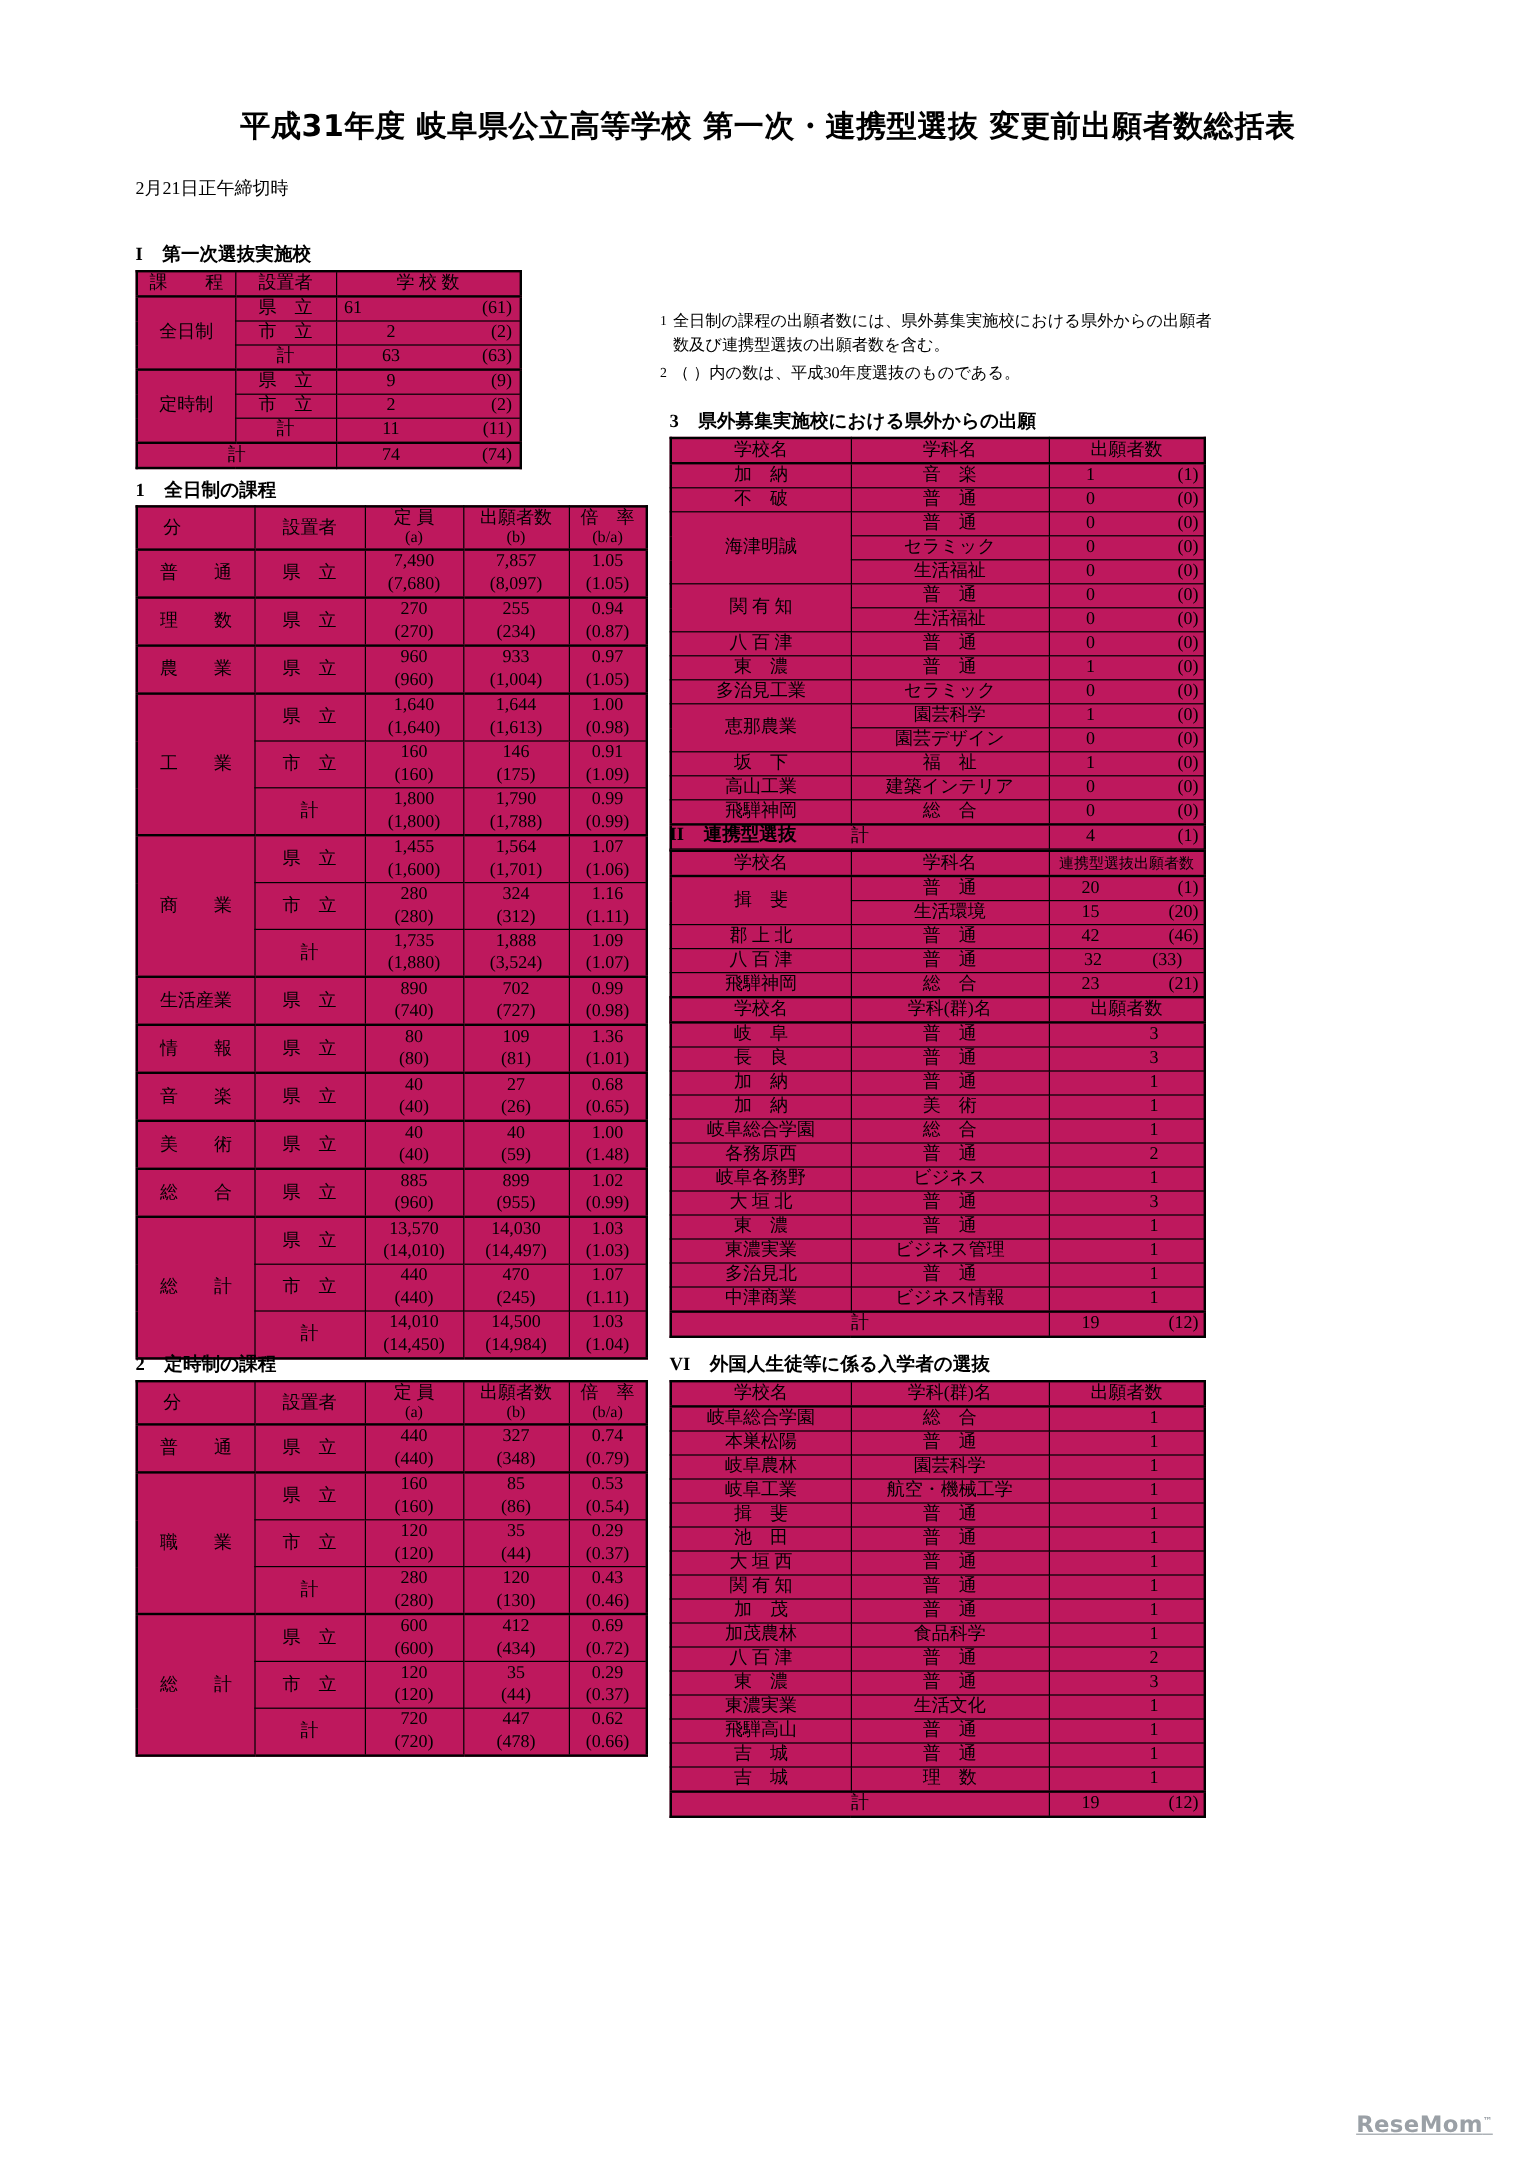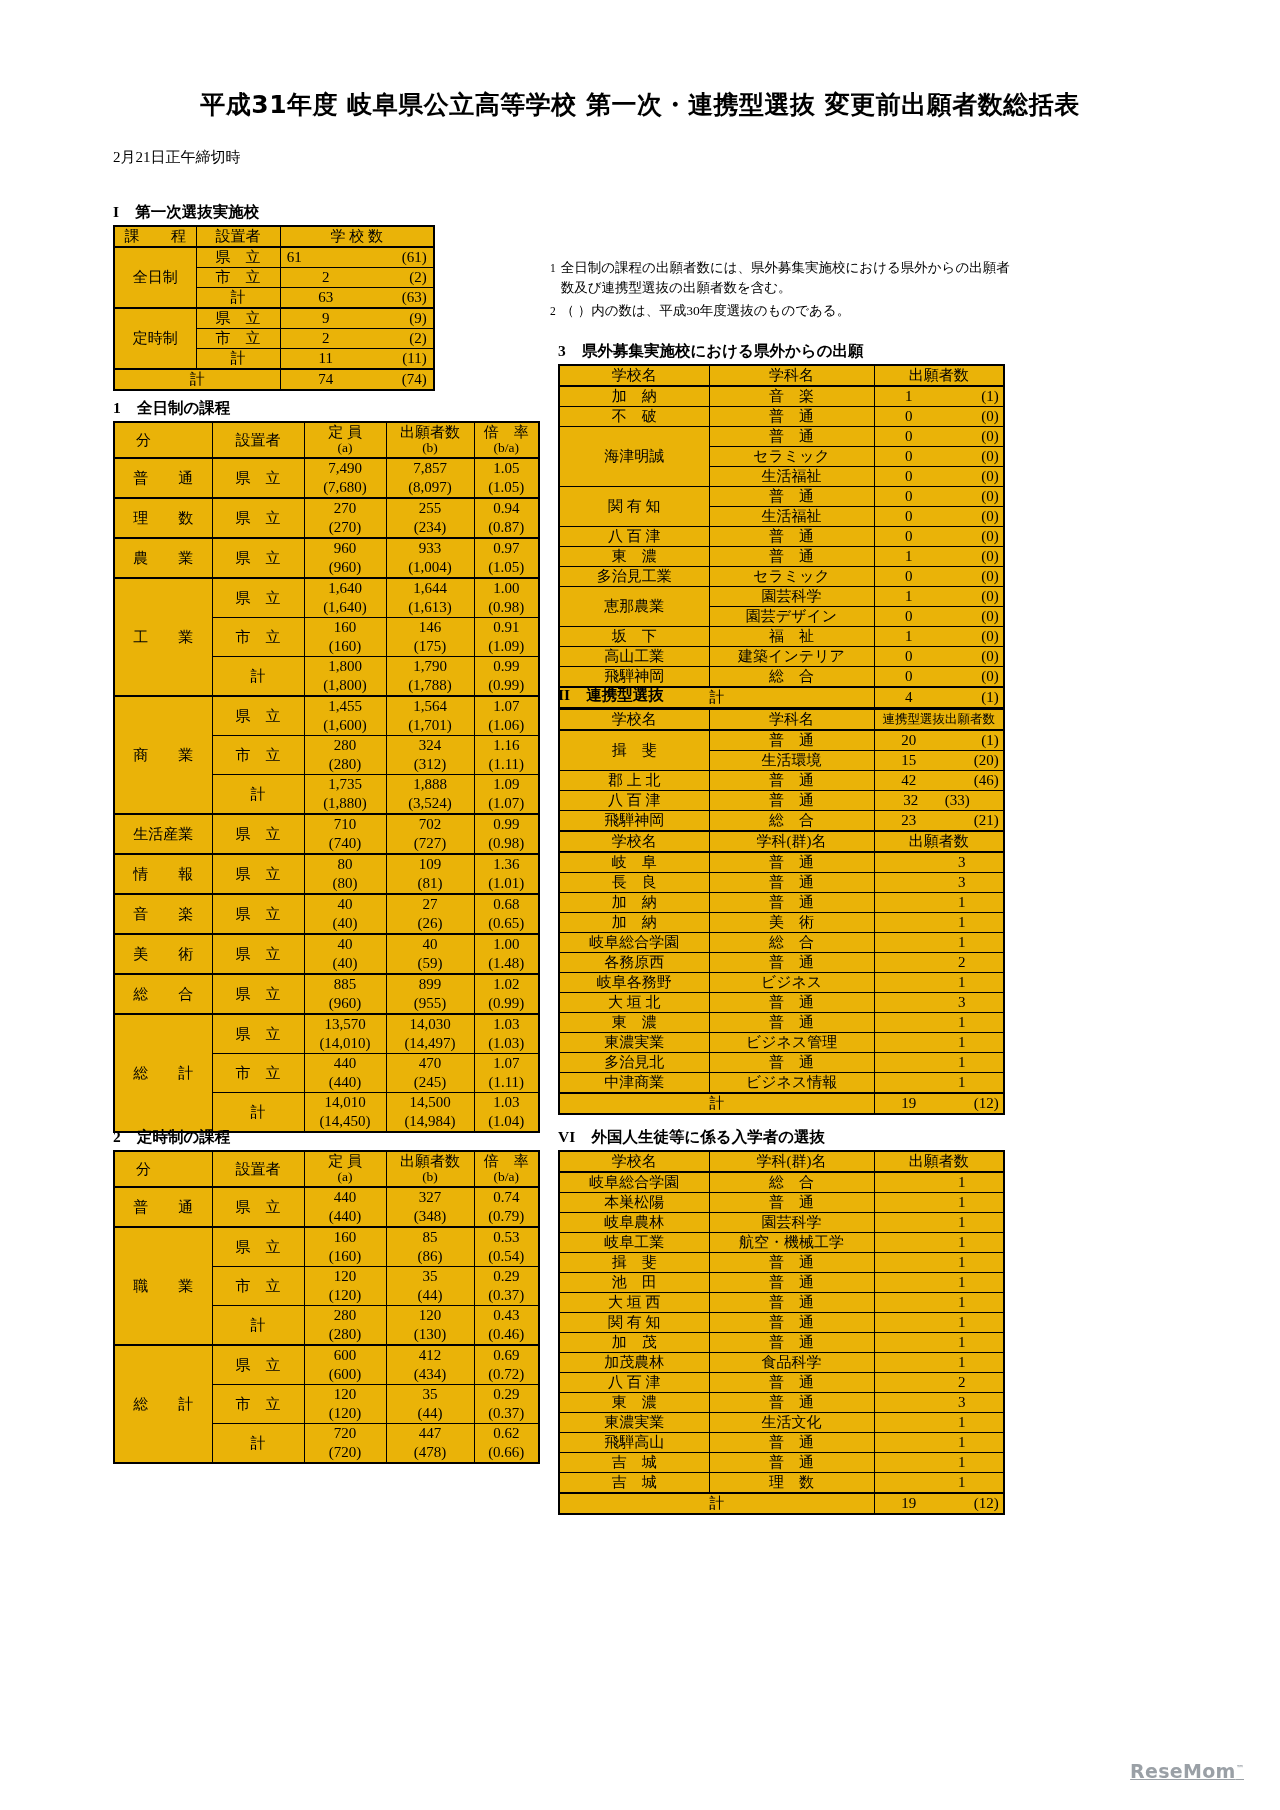--- a/index.html
+++ b/index.html
@@ -24,21 +24,21 @@
     font-family:"DejaVu Sans","Liberation Sans",sans-serif;
     font-weight:bold;font-size:15.5px;margin-bottom:2px;white-space:nowrap;
   }
   .sec-head .rn{font-family:"Liberation Serif",serif;}
 
   
   table.t{
     border-collapse:collapse;
     font-size:15px;
     table-layout:fixed;
-    background:#eab308;
+    background:#be185d;
   }
   table.t td,table.t th{
     border:1px solid #000;
     padding:0;
     height:19px;
     line-height:19px;
     text-align:center;
     font-weight:normal;
     vertical-align:middle;
     overflow:hidden;
@@ -349,21 +349,21 @@
             </td>
             <td class="num2 thickB">
               <span class="a">1.09</span>
               <span class="b">(1.07)</span>
             </td>
           </tr>
           <tr>
             <td rowspan="1" class="thickB">生活産業</td>
             <td class=" thickB">県　立</td>
             <td class="num2 thickB">
-              <span class="a">710</span>
+              <span class="a">890</span>
               <span class="b">(740)</span>
             </td>
             <td class="num2 thickB">
               <span class="a">702</span>
               <span class="b">(727)</span>
             </td>
             <td class="num2 thickB">
               <span class="a">0.99</span>
               <span class="b">(0.98)</span>
             </td>
@@ -747,21 +747,21 @@
             <td class=" thin"><span style="display:inline-block;width:68px;text-align:center">15</span><span style="display:inline-block;width:56px;text-align:right;padding-right:4px">(20)</span></td>
           </tr>
           <tr>
             <td rowspan="1">郡 上 北</td>
             <td class="">普　通</td>
             <td class=""><span style="display:inline-block;width:68px;text-align:center">42</span><span style="display:inline-block;width:56px;text-align:right;padding-right:4px">(46)</span></td>
           </tr>
           <tr>
             <td rowspan="1">八 百 津</td>
             <td class="">普　通</td>
-            <td class=""><span style="display:inline-block;width:68px;text-align:center">32</span><span style="display:inline-block;width:56px;text-align:left;padding-right:0">(33)</span></td>
+            <td class=""><span style="display:inline-block;width:68px;text-align:center">32</span><span style="display:inline-block;width:56px;text-align:center;padding-right:0">(33)</span></td>
           </tr>
           <tr>
             <td rowspan="1">飛騨神岡</td>
             <td class="">総　合</td>
             <td class=""><span style="display:inline-block;width:68px;text-align:center">23</span><span style="display:inline-block;width:56px;text-align:right;padding-right:4px">(21)</span></td>
           </tr>
           <tr>
             <td colspan="2" class="thickT">計</td>
             <td class="thickT"><span style="display:inline-block;width:68px;text-align:center">132</span><span style="display:inline-block;width:56px;text-align:right;padding-right:4px">(121)</span></td>
           </tr>

